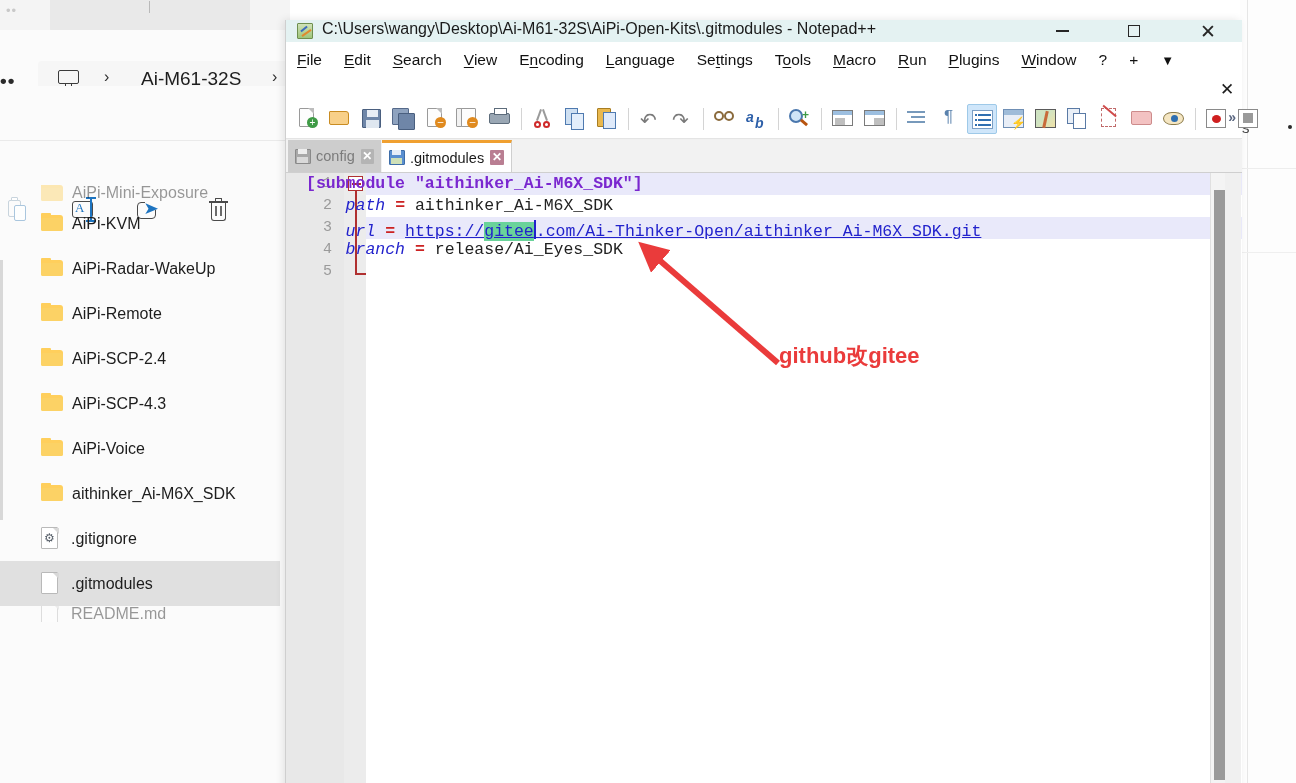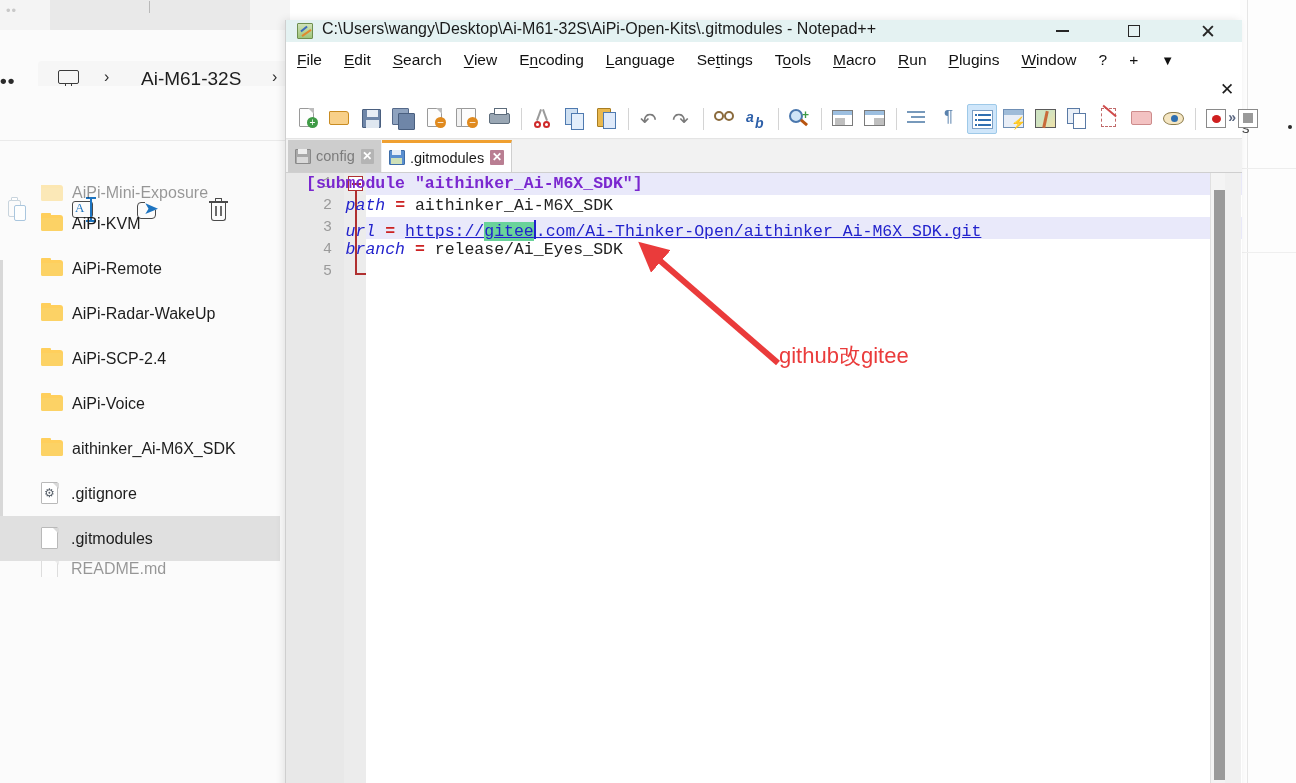--- a/index.html
+++ b/index.html
@@ -726,37 +726,45 @@
             <span class="front"></span>
           </span>
           <span class="lbl">AiPi-KVM</span>
         </div>
         <div class="exp-item">
           <span class="folder-ico">
             <span class="tab"></span>
             <span class="back"></span>
             <span class="front"></span>
           </span>
-          <span class="lbl">AiPi-Remote</span>
+          <span class="lbl">AiPi-Radar-WakeUp</span>
         </div>
         <div class="exp-item">
           <span class="folder-ico">
             <span class="tab"></span>
             <span class="back"></span>
             <span class="front"></span>
           </span>
-          <span class="lbl">AiPi-Radar-WakeUp</span>
+          <span class="lbl">AiPi-Remote</span>
         </div>
         <div class="exp-item">
           <span class="folder-ico">
             <span class="tab"></span>
             <span class="back"></span>
             <span class="front"></span>
           </span>
           <span class="lbl">AiPi-SCP-2.4</span>
+        </div>
+        <div class="exp-item">
+          <span class="folder-ico">
+            <span class="tab"></span>
+            <span class="back"></span>
+            <span class="front"></span>
+          </span>
+          <span class="lbl">AiPi-SCP-4.3</span>
         </div>
         <div class="exp-item">
           <span class="folder-ico">
             <span class="tab"></span>
             <span class="back"></span>
             <span class="front"></span>
           </span>
           <span class="lbl">AiPi-Voice</span>
         </div>
         <div class="exp-item">
@@ -1034,21 +1042,21 @@
         </div>
 
       <svg class="annot-svg">
         <defs>
           <marker id="ah" markerWidth="5" markerHeight="5" refX="2.4" refY="2.5" orient="auto" markerUnits="strokeWidth">
             <path d="M0,0 L5,2.5 L0,5 z" fill="#ea3b3b"></path>
           </marker>
         </defs>
         <line x1="492" y1="190" x2="364" y2="79" stroke="#ea3b3b" stroke-width="6" marker-end="url(#ah)"></line>
       </svg>
-      <div class="annot-text" style="left:493px; top:168px;">github改gitee</div>
+      <div class="annot-text" style="left:493px; top:168px;font-weight:bold;">github改gitee</div>
 
       <div class="edit-vscroll">
         <div class="edit-vthumb"></div>
       </div>
     </div>
     <div class="npp-rightpad"></div>
   </div>
 </div>
 
 </body></html>

